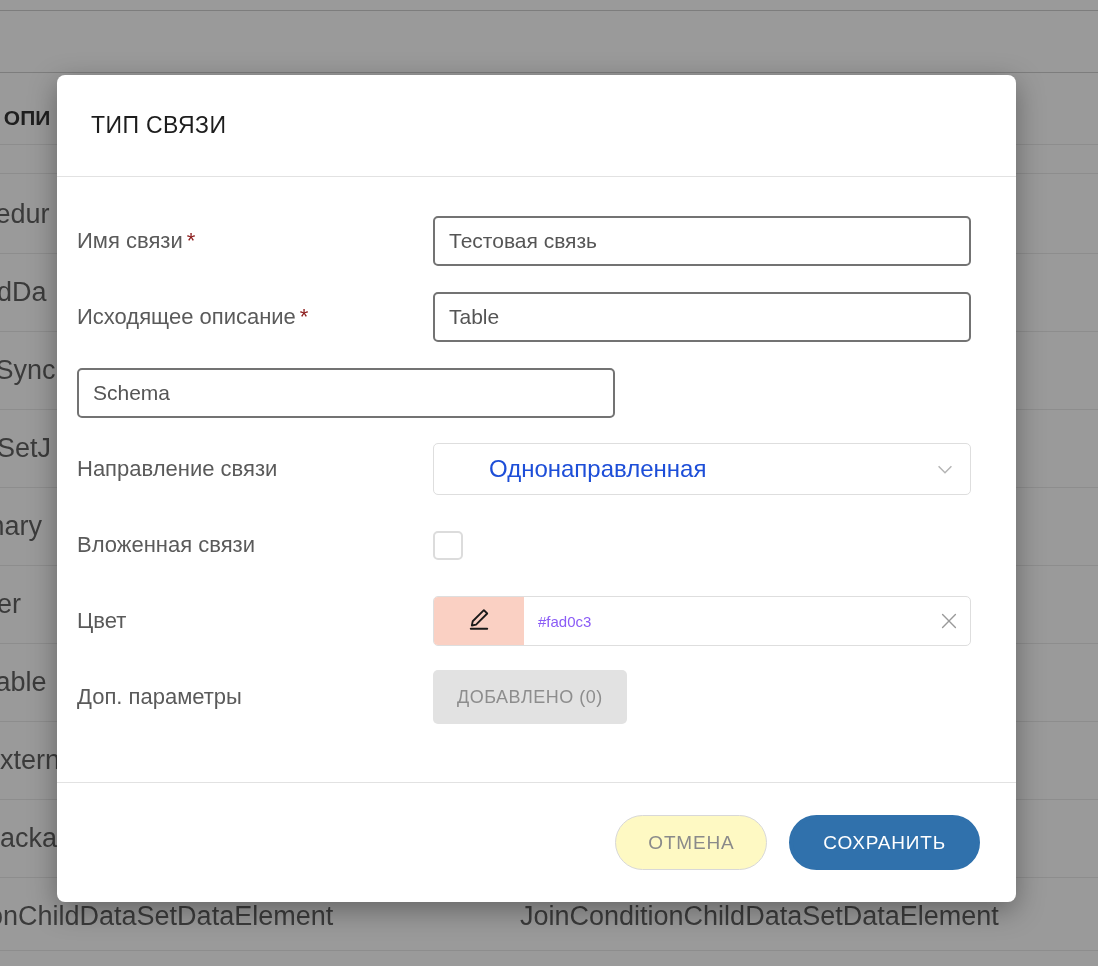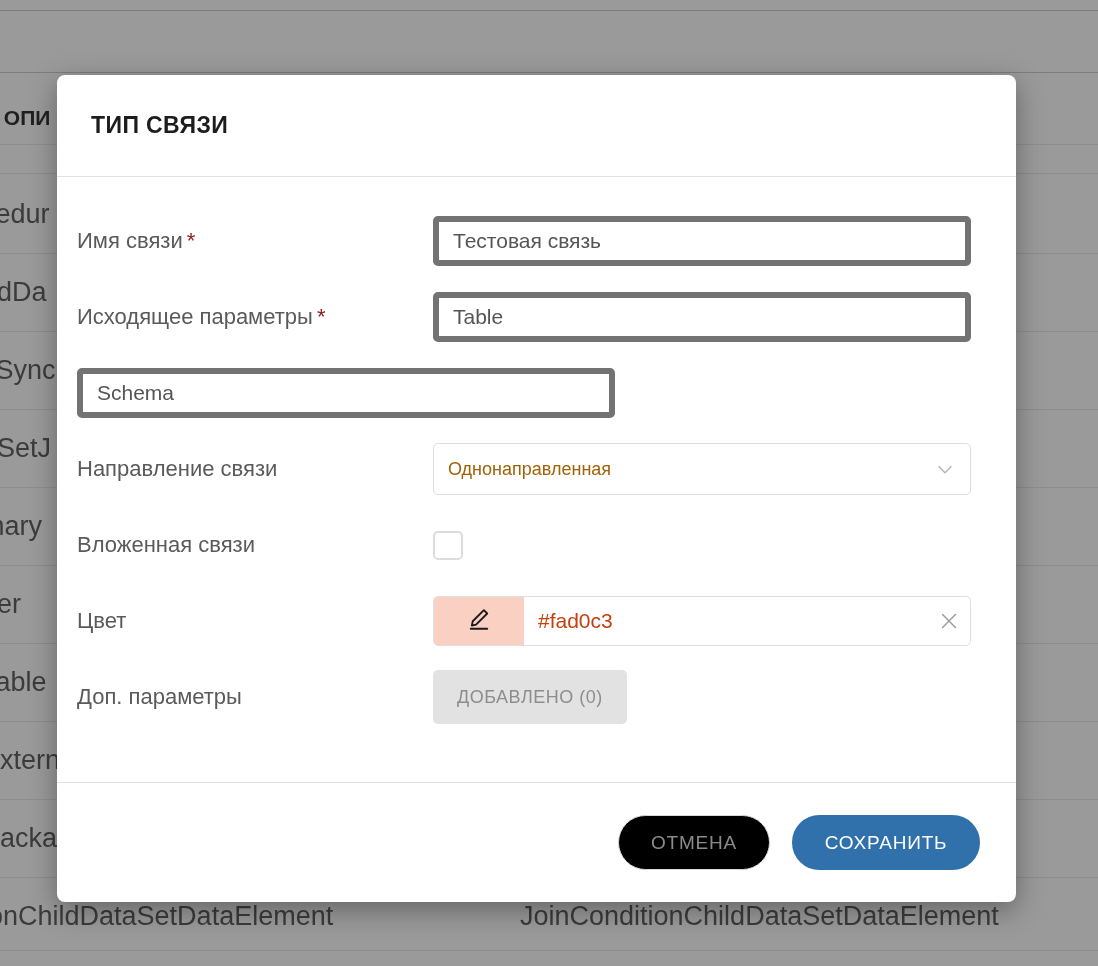--- a/index.html
+++ b/index.html
@@ -75,21 +75,20 @@
     border-bottom: 1px solid #e2e2e2;
     display: flex;
     align-items: center;
     padding: 0 34px;
   }
   .modal-title {
     font-size: 23px;
     letter-spacing: 0.4px;
     color: #1d1d1d;
     text-transform: uppercase;
-    font-weight: bold;
   }
 
   .modal-body {
     padding: 26px 34px 0 20px;
   }
 
   .form-row {
     display: flex;
     align-items: center;
     height: 76px;
@@ -105,21 +104,21 @@
     color: #8e2020;
     font-size: 22px;
     margin-left: 4px;
   }
   .form-control { flex: 1 1 auto; position: relative; }
 
   .txt-input {
     box-sizing: border-box;
     width: 538px;
     height: 50px;
-    border: 6px solid #737373;
+    border: 2px solid #737373;
     border-radius: 5px;
     background: #fff;
     font-family: "Liberation Sans", sans-serif;
     font-size: 21px;
     color: #555;
     padding: 0 14px;
     outline: none;
   }
 
   .select-box {
@@ -129,23 +128,24 @@
     border: 1px solid #dedede;
     border-radius: 5px;
     background: #fff;
     display: flex;
     align-items: center;
     padding: 0 14px;
     cursor: pointer;
   }
   .select-value {
     flex: 1 1 auto;
-    font-size: 18px;
-    color: #a16207;
+    font-size: 24px;
+    color: #1d4ed8;
     white-space: nowrap;
+    margin-left: 41px;
   }
   .chevron {
     width: 22px;
     height: 22px;
     flex: 0 0 22px;
     color: #b4b4b4;
   }
 
   .checkbox {
     box-sizing: border-box;
@@ -175,22 +175,22 @@
     display: flex;
     align-items: center;
     justify-content: center;
     cursor: pointer;
   }
   .color-value {
     flex: 1 1 auto;
     border: none;
     outline: none;
     font-family: "Liberation Sans", sans-serif;
-    font-size: 21px;
-    color: #c2410c;
+    font-size: 15px;
+    color: #8b5cf6;
     padding: 0 14px;
     background: transparent;
     height: 100%;
   }
   .clear-x {
     width: 42px;
     flex: 0 0 42px;
     display: flex;
     align-items: center;
     justify-content: center;
@@ -234,28 +234,28 @@
     font-family: "Liberation Sans", sans-serif;
     font-size: 19px;
     letter-spacing: 0.8px;
     text-transform: uppercase;
     border-radius: 28px;
     height: 55px;
     cursor: pointer;
     padding: 0 30px;
   }
   .btn-cancel {
-    background: #000000;
+    background: #fef9c3;
     border: 1px solid #d8d8d8;
     color: #8a8a8a;
     min-width: 152px;
   }
   .btn-save {
     background: #3071ac;
-    border: 2px solid #22c55e;
+    border: 4px solid #22c55e;
     color: #ffffff;
     min-width: 188px;
   }
 </style>
 </head>
 <body>
 
 <div id="backdrop">
   <div class="bg-hline" style="top:10px;"></div>
   <div class="bg-hline" style="top:72px;"></div>
@@ -340,21 +340,21 @@
       <div class="form-label">
         <span>Имя связи</span><span class="req">*</span>
       </div>
       <div class="form-control">
         <input class="txt-input" type="text" value="Тестовая связь" style="">
       </div>
     </div>
 
     <div class="form-row">
       <div class="form-label">
-        <span>Исходящее параметры</span><span class="req">*</span>
+        <span>Исходящее описание</span><span class="req">*</span>
       </div>
       <div class="form-control">
         <input class="txt-input" type="text" value="Table" style="">
       </div>
     </div>
 
     <div class="form-row">
       <div class="form-control">
         <input class="txt-input" type="text" value="Schema" style="">
       </div>

